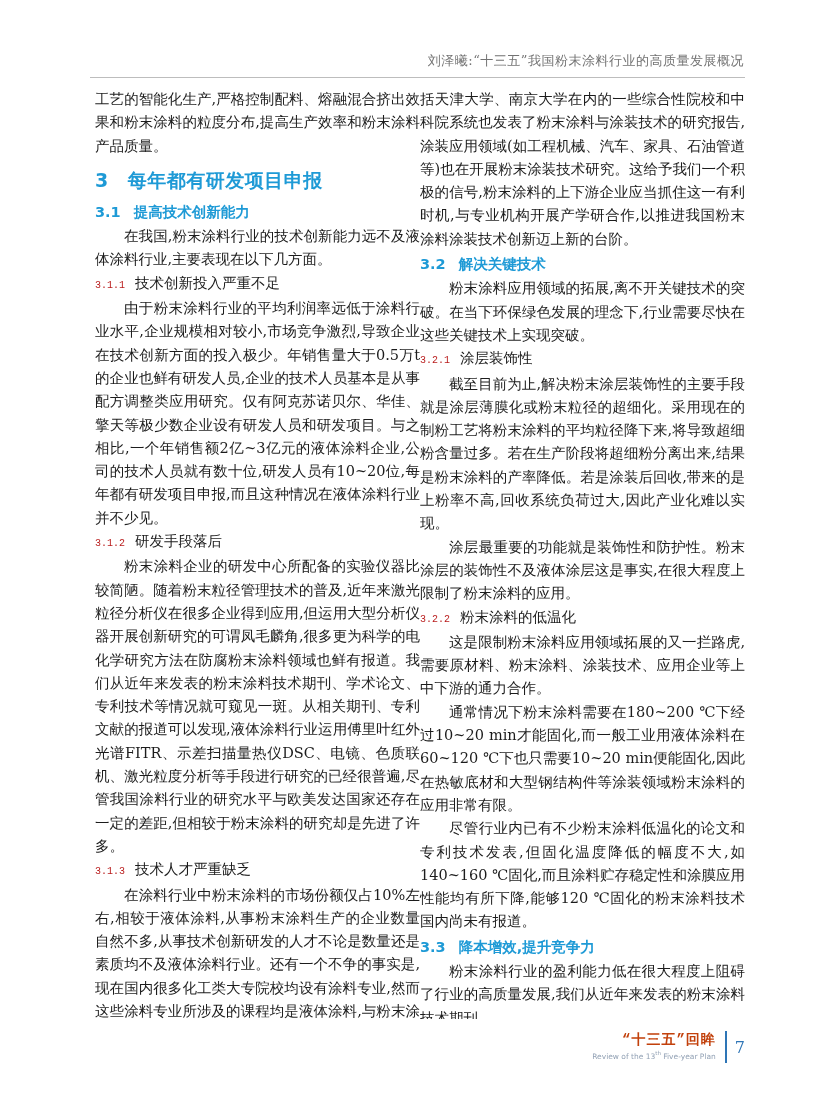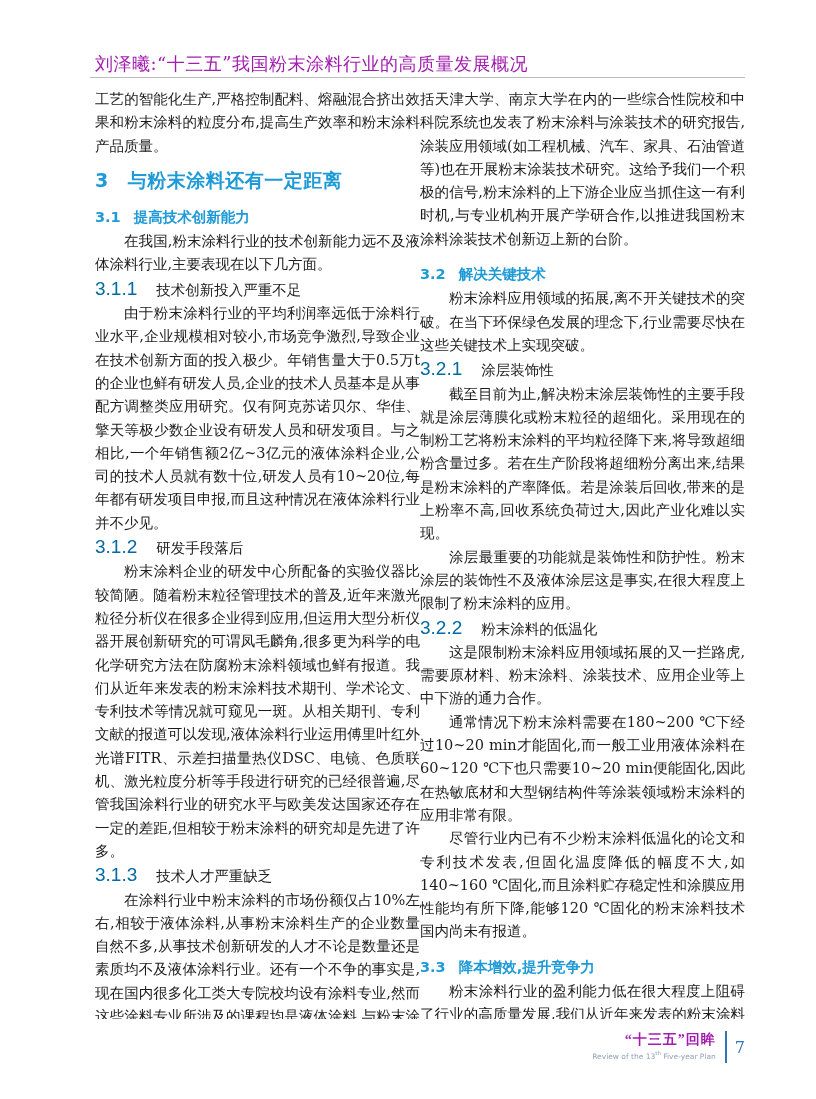--- a/index.html
+++ b/index.html
@@ -9,21 +9,22 @@
     position: relative;
     font-family: "DejaVu Serif", "Liberation Serif", serif;
     color: #1c1c1c;
     overflow: hidden;
   }
   .page { position: absolute; inset: 0; background: #ffffff; }
 
   
   .running-head {
     position: absolute; top: 52px; left: 95px; right: 72px;
-    font-size: 18px; color: #a21caf;
+    text-align: right;
+    font-size: 13px; color: #737373;
     letter-spacing: 0.5px;
   }
   .head-rule {
     position: absolute; top: 77px; left: 90px; right: 71px;
     border-top: 1px solid #bdbdbd;
   }
 
   
   .columns {
     position: absolute; top: 88px; left: 95px; right: 71px; bottom: 80px;
@@ -45,45 +46,45 @@
     font-size: 19px; line-height: 27px;
     margin: 9px 0 7px 0;
     letter-spacing: 0.5px;
   }
   .h1 .hnum { margin-right: 1em; }
 
   .h2 {
     font-family: "DejaVu Sans", "Liberation Sans", sans-serif;
     font-weight: bold; color: #1e9ad6;
     font-size: 14.5px; line-height: 23.3px;
-    margin: 12px 0 1px 0;
+    margin: 2px 0 1px 0;
   }
   .h2 .hnum { margin-right: 0.9em; }
 
   .h3 {
     font-weight: normal;
     font-size: 14.5px; line-height: 23.3px;
     color: #1c1c1c;
     margin: 0;
   }
   .h3 .hnum {
-    font-family: Liberation Sans, sans-serif;
-    color: #0369a1; font-size: 19px;
+    font-family: Liberation Mono, monospace;
+    color: #b91c1c; font-size: 10px;
     margin-right: 1em;
   }
 
   
   .footer {
     position: absolute; top: 1031px; right: 71px;
     display: flex; align-items: center;
   }
   .footer-text { text-align: right; }
   .footer-cn {
-    font-family: Liberation Serif, serif;
-    font-weight: bold; font-size: 14px; color: #a21caf;
+    font-family: Liberation Mono, monospace;
+    font-weight: bold; font-size: 14px; color: #c2410c;
     letter-spacing: 1px; line-height: 16px;
   }
   .footer-en {
     font-family: "DejaVu Sans", "Liberation Sans", sans-serif;
     font-size: 7.5px; color: #93a2b5; line-height: 10px;
   }
   .footer-en sup { font-size: 5.5px; }
   .footer-bar {
     width: 2px; height: 32px; background: #2e75b6;
     margin: 0 8px 0 9px;
@@ -98,21 +99,21 @@
 
 <div class="page">
 
   <div class="running-head">刘泽曦:“十三五”我国粉末涂料行业的高质量发展概况</div>
   <div class="head-rule"></div>
 
   <div class="columns">
 
     <div class="col">
       <p>工艺的智能化生产,严格控制配料、熔融混合挤出效果和粉末涂料的粒度分布,提高生产效率和粉末涂料产品质量。</p>
-      <div class="h1"><span class="hnum">3</span><span>与粉末涂料还有一定距离</span></div>
+      <div class="h1"><span class="hnum">3</span><span>每年都有研发项目申报</span></div>
       <div class="h2"><span class="hnum">3.1</span><span>提高技术创新能力</span></div>
       <p class="indent">在我国,粉末涂料行业的技术创新能力远不及液体涂料行业,主要表现在以下几方面。</p>
       <div class="h3"><span class="hnum">3.1.1</span><span>技术创新投入严重不足</span></div>
       <p class="indent">由于粉末涂料行业的平均利润率远低于涂料行业水平,企业规模相对较小,市场竞争激烈,导致企业在技术创新方面的投入极少。年销售量大于0.5万t的企业也鲜有研发人员,企业的技术人员基本是从事配方调整类应用研究。仅有阿克苏诺贝尔、华佳、擎天等极少数企业设有研发人员和研发项目。与之相比,一个年销售额2亿~3亿元的液体涂料企业,公司的技术人员就有数十位,研发人员有10~20位,每年都有研发项目申报,而且这种情况在液体涂料行业并不少见。</p>
       <div class="h3"><span class="hnum">3.1.2</span><span>研发手段落后</span></div>
       <p class="indent">粉末涂料企业的研发中心所配备的实验仪器比较简陋。随着粉末粒径管理技术的普及,近年来激光粒径分析仪在很多企业得到应用,但运用大型分析仪器开展创新研究的可谓凤毛麟角,很多更为科学的电化学研究方法在防腐粉末涂料领域也鲜有报道。我们从近年来发表的粉末涂料技术期刊、学术论文、专利技术等情况就可窥见一斑。从相关期刊、专利文献的报道可以发现,液体涂料行业运用傅里叶红外光谱FITR、示差扫描量热仪DSC、电镜、色质联机、激光粒度分析等手段进行研究的已经很普遍,尽管我国涂料行业的研究水平与欧美发达国家还存在一定的差距,但相较于粉末涂料的研究却是先进了许多。</p>
       <div class="h3"><span class="hnum">3.1.3</span><span>技术人才严重缺乏</span></div>
       <p class="indent">在涂料行业中粉末涂料的市场份额仅占10%左右,相较于液体涂料,从事粉末涂料生产的企业数量自然不多,从事技术创新研发的人才不论是数量还是素质均不及液体涂料行业。还有一个不争的事实是,现在国内很多化工类大专院校均设有涂料专业,然而这些涂料专业所涉及的课程均是液体涂料,与粉末涂料还有一定距离。另外,从事涂料研究的科研院所,如中海油常州涂料化工研究院有限公司、中昊北方涂料工业研究设计院有限公司、海洋化工研究院有限公司等现在都只有液体涂料的研究,原来设立的粉末涂料研究专题组都已经撤销。</p>
 
     </div>

